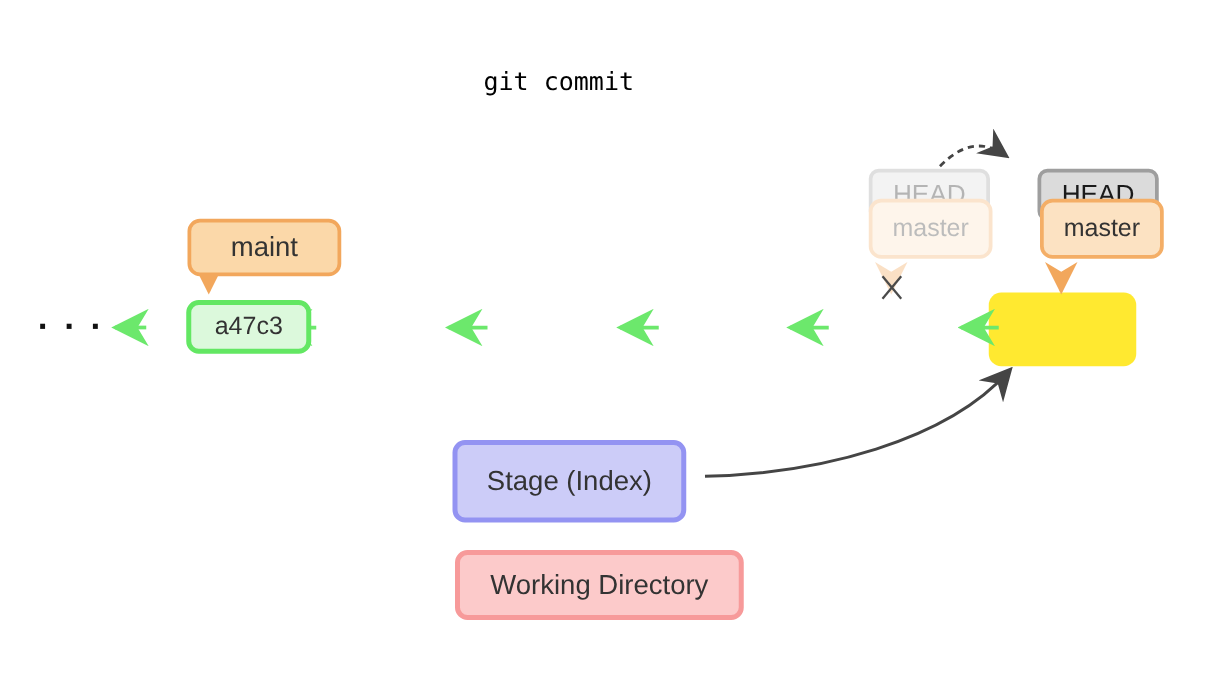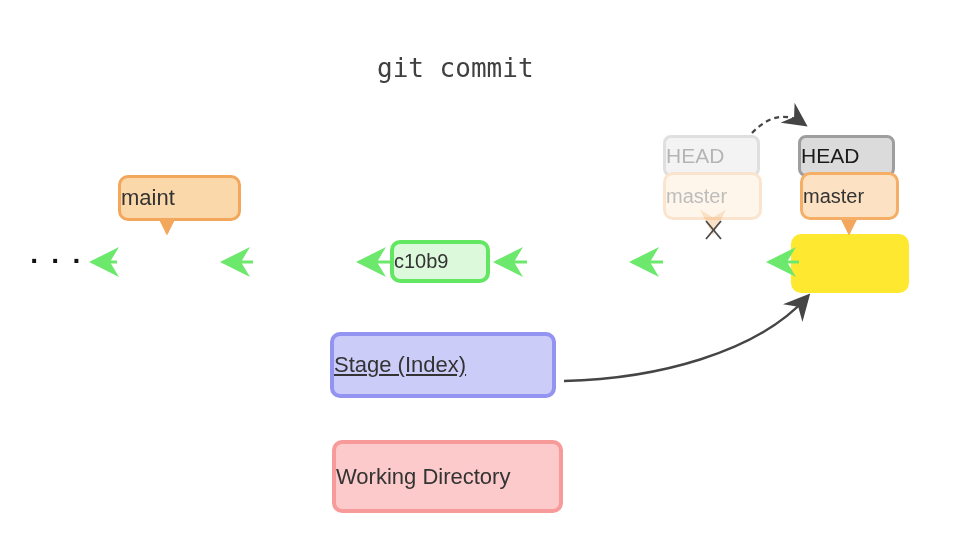--- a/index.html
+++ b/index.html
@@ -10,34 +10,36 @@
     background: #ffffff;
     font-family: "Liberation Sans", sans-serif;
     overflow: hidden;
   }
   .layer { position: absolute; left: 0; top: 0; }
 
   .title {
     position: absolute;
     left: 377px; top: 53px; width: 140px;
     font-family: "DejaVu Sans Mono", monospace;
-    font-size: 26px;
-    color: #404040;
+    font-size: 20px;
+    color: #000000;
     text-align: center;
     white-space: nowrap;
   }
 
   .box {
     position: absolute;
     box-sizing: border-box;
     display: flex;
     align-items: center;
+    justify-content: center;
     border-radius: 10px;
     color: #333333;
     white-space: nowrap;
+    margin-left: 32px;
   }
 
   .commit {
     width: 100px; height: 43px; top: 240px;
     background: var(--commit-fill);
     border: 4px solid var(--commit-border);
     font-size: 20px;
   }
 
   .maint {
@@ -50,40 +52,39 @@
   .head {
     left: 798px; top: 135px; width: 97px; height: 42px;
     background: var(--head-fill);
     border: 3px solid var(--head-border);
     border-radius: 8px;
     font-size: 21px;
     color: #1a1a1a;
   }
 
   .master {
-    left: 800px; top: 172px; width: 99px; height: 48px;
+    left: 800px; top: 159px; width: 99px; height: 48px;
     background: var(--master-fill);
     border: 3px solid var(--master-border);
     font-size: 20px;
   }
 
   .ghost-wrap { position: absolute; left: 0; top: 0; width: 964px; height: 541px; opacity: 0.32; pointer-events: none; }
   .ghost-head   { left: 663px; }
   .ghost-master { left: 663px; }
 
   .stage {
-    left: 330px; top: 332px; width: 226px; height: 66px;
+    left: 330px; top: 352px; width: 187px; height: 66px;
     background: var(--stage-fill);
     border: 4px solid var(--stage-border);
     font-size: 22px;
-    text-decoration: underline;
   }
 
   .working {
-    left: 332px; top: 440px; width: 231px; height: 73px;
+    left: 332px; top: 440px; width: 231px; height: 56px;
     background: var(--working-fill);
     border: 4px solid var(--working-border);
     font-size: 22px;
   }
 
   .dots {
     position: absolute;
     left: 28px; top: 246px; width: 58px; height: 32px;
     line-height: 30px;
     text-align: center;
@@ -152,21 +153,21 @@
     </div>
     <div class="box master ghost-master">
       <span>master</span>
     </div>
   </div>
 
   <div class="title">git commit</div>
 
   <div class="dots">· · ·</div>
 
-  <div class="box commit" style="left:390px">c10b9</div>
+  <div class="box commit" style="left:117px">a47c3</div>
 
   <div class="box maint">maint</div>
   <div class="box head">HEAD</div>
   <div class="box master">master</div>
 
   <div class="box stage">Stage (Index)</div>
   <div class="box working">Working Directory</div>
 
 </div>
 

